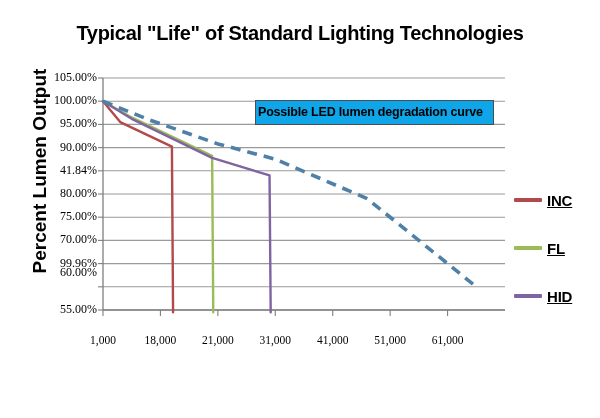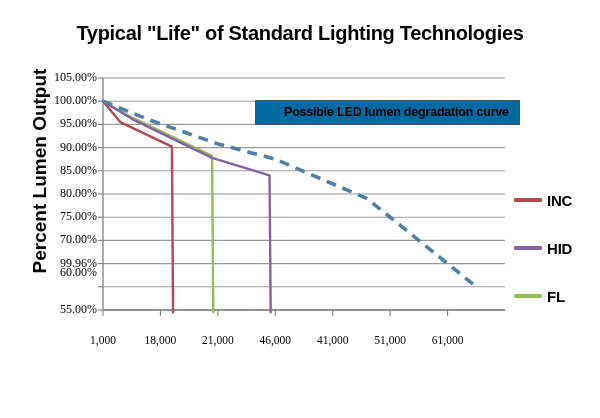--- a/index.html
+++ b/index.html
@@ -78,34 +78,35 @@
     width: 70px;
     text-align: center;
     font-size: 11.5px;
     font-family: "Liberation Serif", serif;
     white-space: nowrap;
   }
   .annotation-box {
     position: absolute;
     left: 255px;
     top: 100px;
-    padding: 4px 10px 5px 28px;
-    background: #0369a1;
+    padding: 4px 10px 5px 2px;
+    background: #0ea5e9;
     border: 1.2px solid #4d4d4d;
     font-size: 12.5px;
     font-weight: bold;
     white-space: nowrap;
     font-family: "Liberation Sans", sans-serif;
     letter-spacing: -0.2px;
   }
   .legend {
     position: absolute;
     left: 514px;
     top: 176px;
     width: 86px;
+    text-decoration: underline;
   }
   .legend-item {
     display: flex;
     align-items: center;
     height: 48px;
   }
   .legend-swatch {
     width: 28px;
     height: 3.5px;
     border-radius: 1px;
@@ -125,33 +126,33 @@
 
   <div class="chart-title">Typical "Life" of Standard Lighting Technologies</div>
 
   <div class="y-axis-title">Percent Lumen Output</div>
 
   <div id="ytick-labels">
       <div class="ytick-label" style="top: 72px;">105.00%</div>
       <div class="ytick-label" style="top: 95.2px;">100.00%</div>
       <div class="ytick-label" style="top: 118.4px;">95.00%</div>
       <div class="ytick-label" style="top: 141.6px;">90.00%</div>
-      <div class="ytick-label" style="top: 164.8px;">85.00%</div>
+      <div class="ytick-label" style="top: 164.8px;">41.84%</div>
       <div class="ytick-label" style="top: 188px;">80.00%</div>
       <div class="ytick-label" style="top: 211.2px;">75.00%</div>
       <div class="ytick-label" style="top: 234.4px;">70.00%</div>
       <div class="ytick-label" style="top: 257.6px;">99.96%</div>
       <div class="ytick-label" style="top: 267px;">60.00%</div>
       <div class="ytick-label" style="top: 304px;">55.00%</div>
     </div>
   <div id="xtick-labels">
       <div class="xtick-label" style="left: 68px;">1,000</div>
       <div class="xtick-label" style="left: 125.429px;">18,000</div>
       <div class="xtick-label" style="left: 182.857px;">21,000</div>
-      <div class="xtick-label" style="left: 240.286px;">46,000</div>
+      <div class="xtick-label" style="left: 240.286px;">31,000</div>
       <div class="xtick-label" style="left: 297.714px;">41,000</div>
       <div class="xtick-label" style="left: 355.143px;">51,000</div>
       <div class="xtick-label" style="left: 412.571px;">61,000</div>
     </div>
 
   <div class="plot">
     <svg id="plot-svg" width="402" height="232" viewBox="0 0 402 232" style="position:absolute;left:0;top:0;overflow:visible;">
       <g id="gridlines">
           <line x1="0" y1="0" x2="402" y2="0" stroke="#9a9a9a" stroke-width="1.1"></line>
           <line x1="0" y1="23.19999999999999" x2="402" y2="23.19999999999999" stroke="#9a9a9a" stroke-width="1.1"></line>
@@ -199,22 +200,22 @@
   </div>
 
   <div class="annotation-box">Possible LED lumen degradation curve</div>
 
   <div class="legend">
     <div class="legend-item">
       <span class="legend-swatch" style="background: rgb(178, 73, 74);"></span>
       <span class="legend-label">INC</span>
     </div>
     <div class="legend-item">
+      <span class="legend-swatch" style="background: rgb(155, 187, 89);"></span>
+      <span class="legend-label">FL</span>
+    </div>
+    <div class="legend-item">
       <span class="legend-swatch" style="background: rgb(128, 100, 162);"></span>
       <span class="legend-label">HID</span>
     </div>
-    <div class="legend-item">
-      <span class="legend-swatch" style="background: rgb(155, 187, 89);"></span>
-      <span class="legend-label">FL</span>
-    </div>
   </div>
 
 </div>
 
 </body></html>

